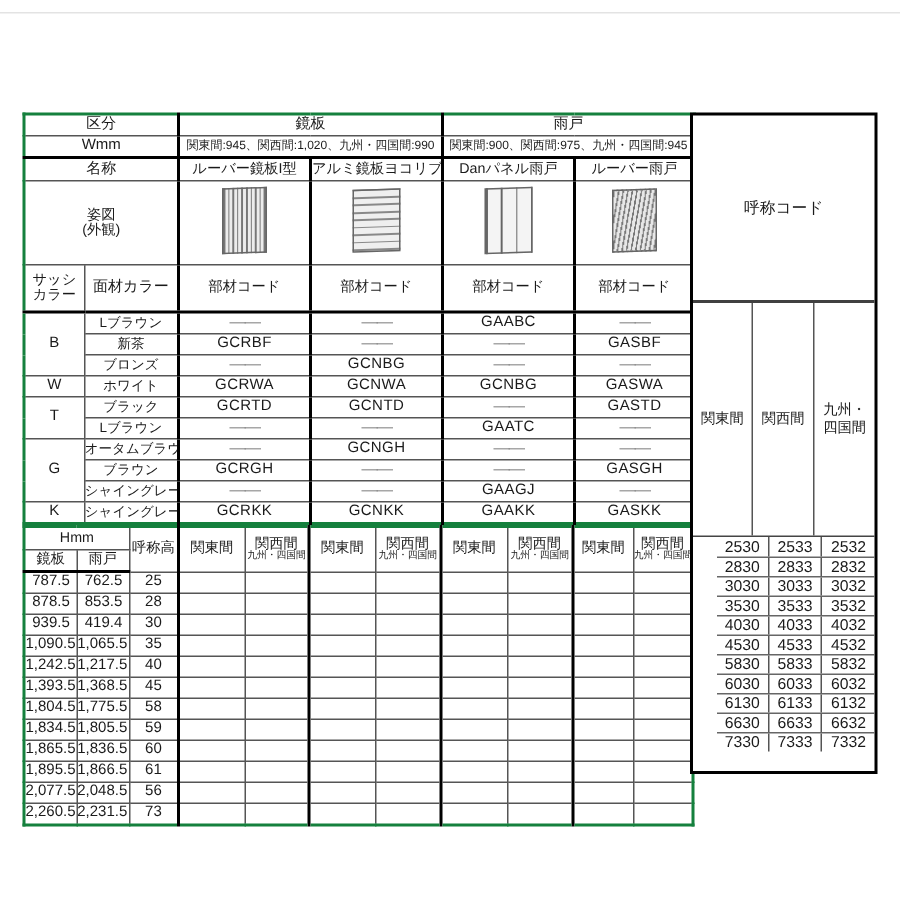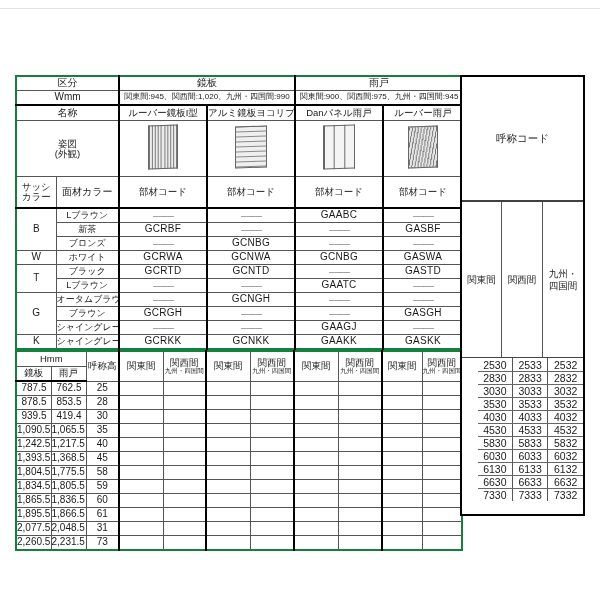--- a/index.html
+++ b/index.html
@@ -363,21 +363,21 @@
             <td class="bl2"></td>
             <td></td>
             <td class="bl2"></td>
             <td></td>
             <td class="bl2"></td>
             <td></td>
           </tr>
           <tr class="drow">
             <td class="num">2,077.5</td>
             <td class="num">2,048.5</td>
-            <td class="">31</td>
+            <td class="">56</td>
             <td class="bl2"></td>
             <td></td>
             <td class="bl2"></td>
             <td></td>
             <td class="bl2"></td>
             <td></td>
             <td class="bl2"></td>
             <td></td>
           </tr>
           <tr class="drow">

